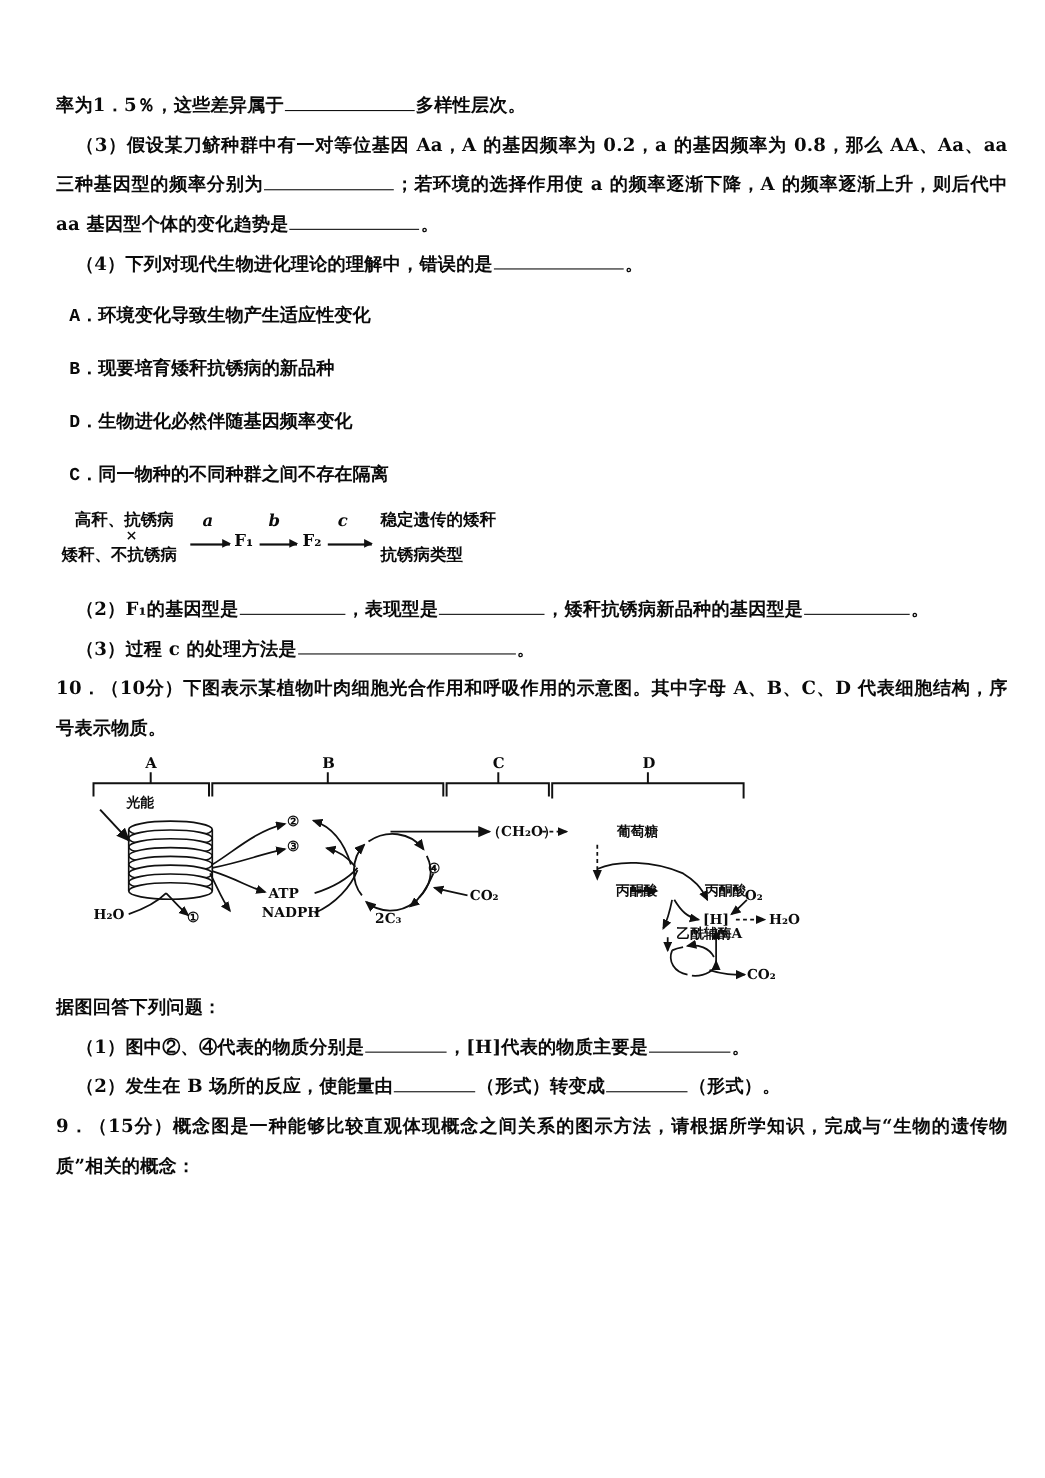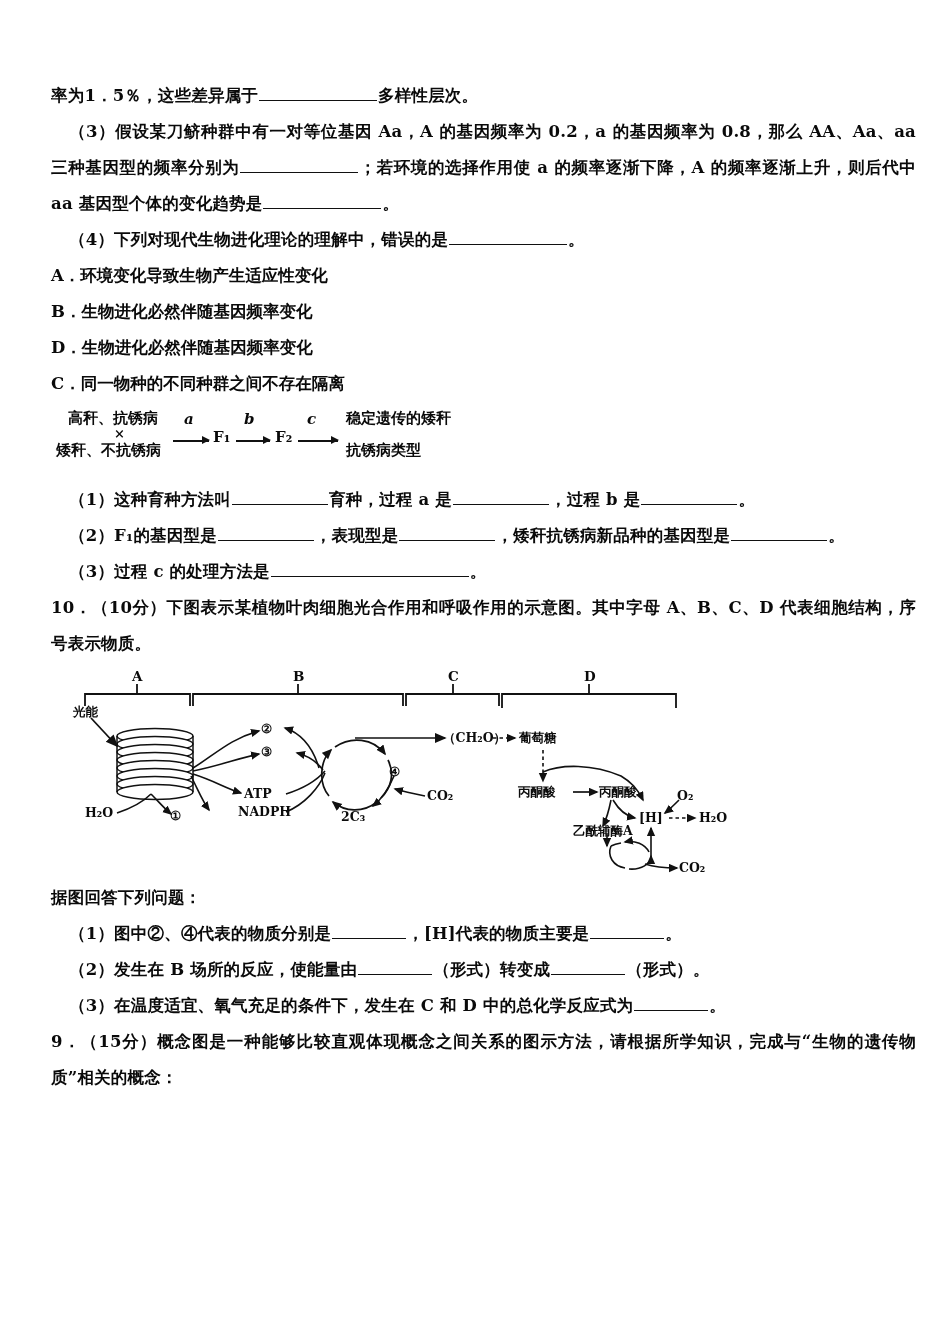--- a/index.html
+++ b/index.html
@@ -34,21 +34,22 @@
     text-align: justify;
     font-weight: 600;
     margin: 0;
     white-space: normal;
   }
   .para.indent { text-indent: 18px; }
   .opt {
     font-size: 16.5px;
     line-height: 36px;
     font-weight: 600;
-    margin: 0;
+    margin: 12px;
+    font-family: Liberation Mono, monospace;
   }
   .blank {
     display: inline-block;
     border-bottom: 1.5px solid #111;
     vertical-align: baseline;
     height: 16px;
     margin: 0 1px;
   }
   .b-sm { width: 74px; }
   .b-md { width: 96px; }
@@ -100,21 +101,21 @@
   }
   .bio-fig svg { position: absolute; left: 0; top: 0; }
   .lbl {
     position: absolute;
     font-family: "DejaVu Serif", "Liberation Serif", serif;
     font-size: 12.5px;
     font-weight: 600;
     white-space: nowrap;
     color: #0c0c0c;
   }
-  .lbl-cn { font-size: 12.5px; }
+  .lbl-cn { font-size: 12.5px; margin-left: 42px; }
   .circnum {
     position: absolute;
     font-size: 12.5px;
     font-weight: 600;
     color: #0c0c0c;
   }
   .brk-lbl {
     position: absolute;
     font-size: 13.5px;
     font-weight: 600;
@@ -129,21 +130,21 @@
 <div class="page">
   <div class="body-col">
 
     <p class="para"><span>率为1．5％，这些差异属于</span><span class="blank b-lg"></span><span>多样性层次。</span></p>
 
     <p class="para indent"><span>（3）假设某刀鲚种群中有一对等位基因 Aa，A 的基因频率为 0.2，a 的基因频率为 0.8，那么 AA、Aa、aa 三种基因型的频率分别为</span><span class="blank b-lg"></span><span>；若环境的选择作用使 a 的频率逐渐下降，A 的频率逐渐上升，则后代中 aa 基因型个体的变化趋势是</span><span class="blank b-lg"></span><span>。</span></p>
 
     <p class="para indent"><span>（4）下列对现代生物进化理论的理解中，错误的是</span><span class="blank b-lg"></span><span>。</span></p>
 
     <p class="opt">A．环境变化导致生物产生适应性变化</p>
-    <p class="opt">B．生物进化必然伴随基因频率变化</p>
+    <p class="opt">B．现要培育矮秆抗锈病的新品种</p>
     <p class="opt">D．生物进化必然伴随基因频率变化</p>
     <p class="opt">C．同一物种的不同种群之间不存在隔离</p>
 
 
     <div class="cross-fig">
       <span class="cf-abs cf-line1">高秆、抗锈病</span>
       <span class="cf-abs cf-times">×</span>
       <span class="cf-abs cf-line2">矮秆、不抗锈病</span>
 
       <span class="cf-abs cf-a">a</span>
@@ -154,21 +155,20 @@
       <span class="cf-arr cf-arr2"></span>
       <span class="cf-abs cf-f2">F₂</span>
 
       <span class="cf-abs cf-c">c</span>
       <span class="cf-arr cf-arr3"></span>
 
       <span class="cf-abs cf-r1">稳定遗传的矮秆</span>
       <span class="cf-abs cf-r2">抗锈病类型</span>
     </div>
 
-    <p class="para indent"><span>（1）这种育种方法叫</span><span class="blank b-md"></span><span>育种，过程 a 是</span><span class="blank b-md"></span><span>，过程 b 是</span><span class="blank b-md"></span><span>。</span></p>
 
     <p class="para indent"><span>（2）F₁的基因型是</span><span class="blank b-md"></span><span>，表现型是</span><span class="blank b-md"></span><span>，矮秆抗锈病新品种的基因型是</span><span class="blank b-md"></span><span>。</span></p>
 
     <p class="para indent"><span>（3）过程 c 的处理方法是</span><span class="blank b-xl"></span><span>。</span></p>
 
     <p class="para">10．（10分）下图表示某植物叶肉细胞光合作用和呼吸作用的示意图。其中字母 A、B、C、D 代表细胞结构，序号表示物质。</p>
 
     <div class="bio-fig">
       <svg width="700" height="200" viewBox="0 0 700 200">
         <defs>
@@ -288,18 +288,17 @@
       <span class="lbl" style="left:626px; top:134px;">H₂O</span>
       <span class="lbl" style="left:606px; top:184px;">CO₂</span>
     </div>
 
     <p class="para">据图回答下列问题：</p>
 
     <p class="para indent"><span>（1）图中②、④代表的物质分别是</span><span class="blank b-sm"></span><span>，[H]代表的物质主要是</span><span class="blank b-sm"></span><span>。</span></p>
 
     <p class="para indent"><span>（2）发生在 B 场所的反应，使能量由</span><span class="blank b-sm"></span><span>（形式）转变成</span><span class="blank b-sm"></span><span>（形式）。</span></p>
 
-    <p class="para indent"><span>（3）在温度适宜、氧气充足的条件下，发生在 C 和 D 中的总化学反应式为</span><span class="blank b-sm"></span><span>。</span></p>
 
     <p class="para q-head">9．（15分）概念图是一种能够比较直观体现概念之间关系的图示方法，请根据所学知识，完成与“生物的遗传物质”相关的概念：</p>
 
   </div>
 </div>
 
 </body></html>

